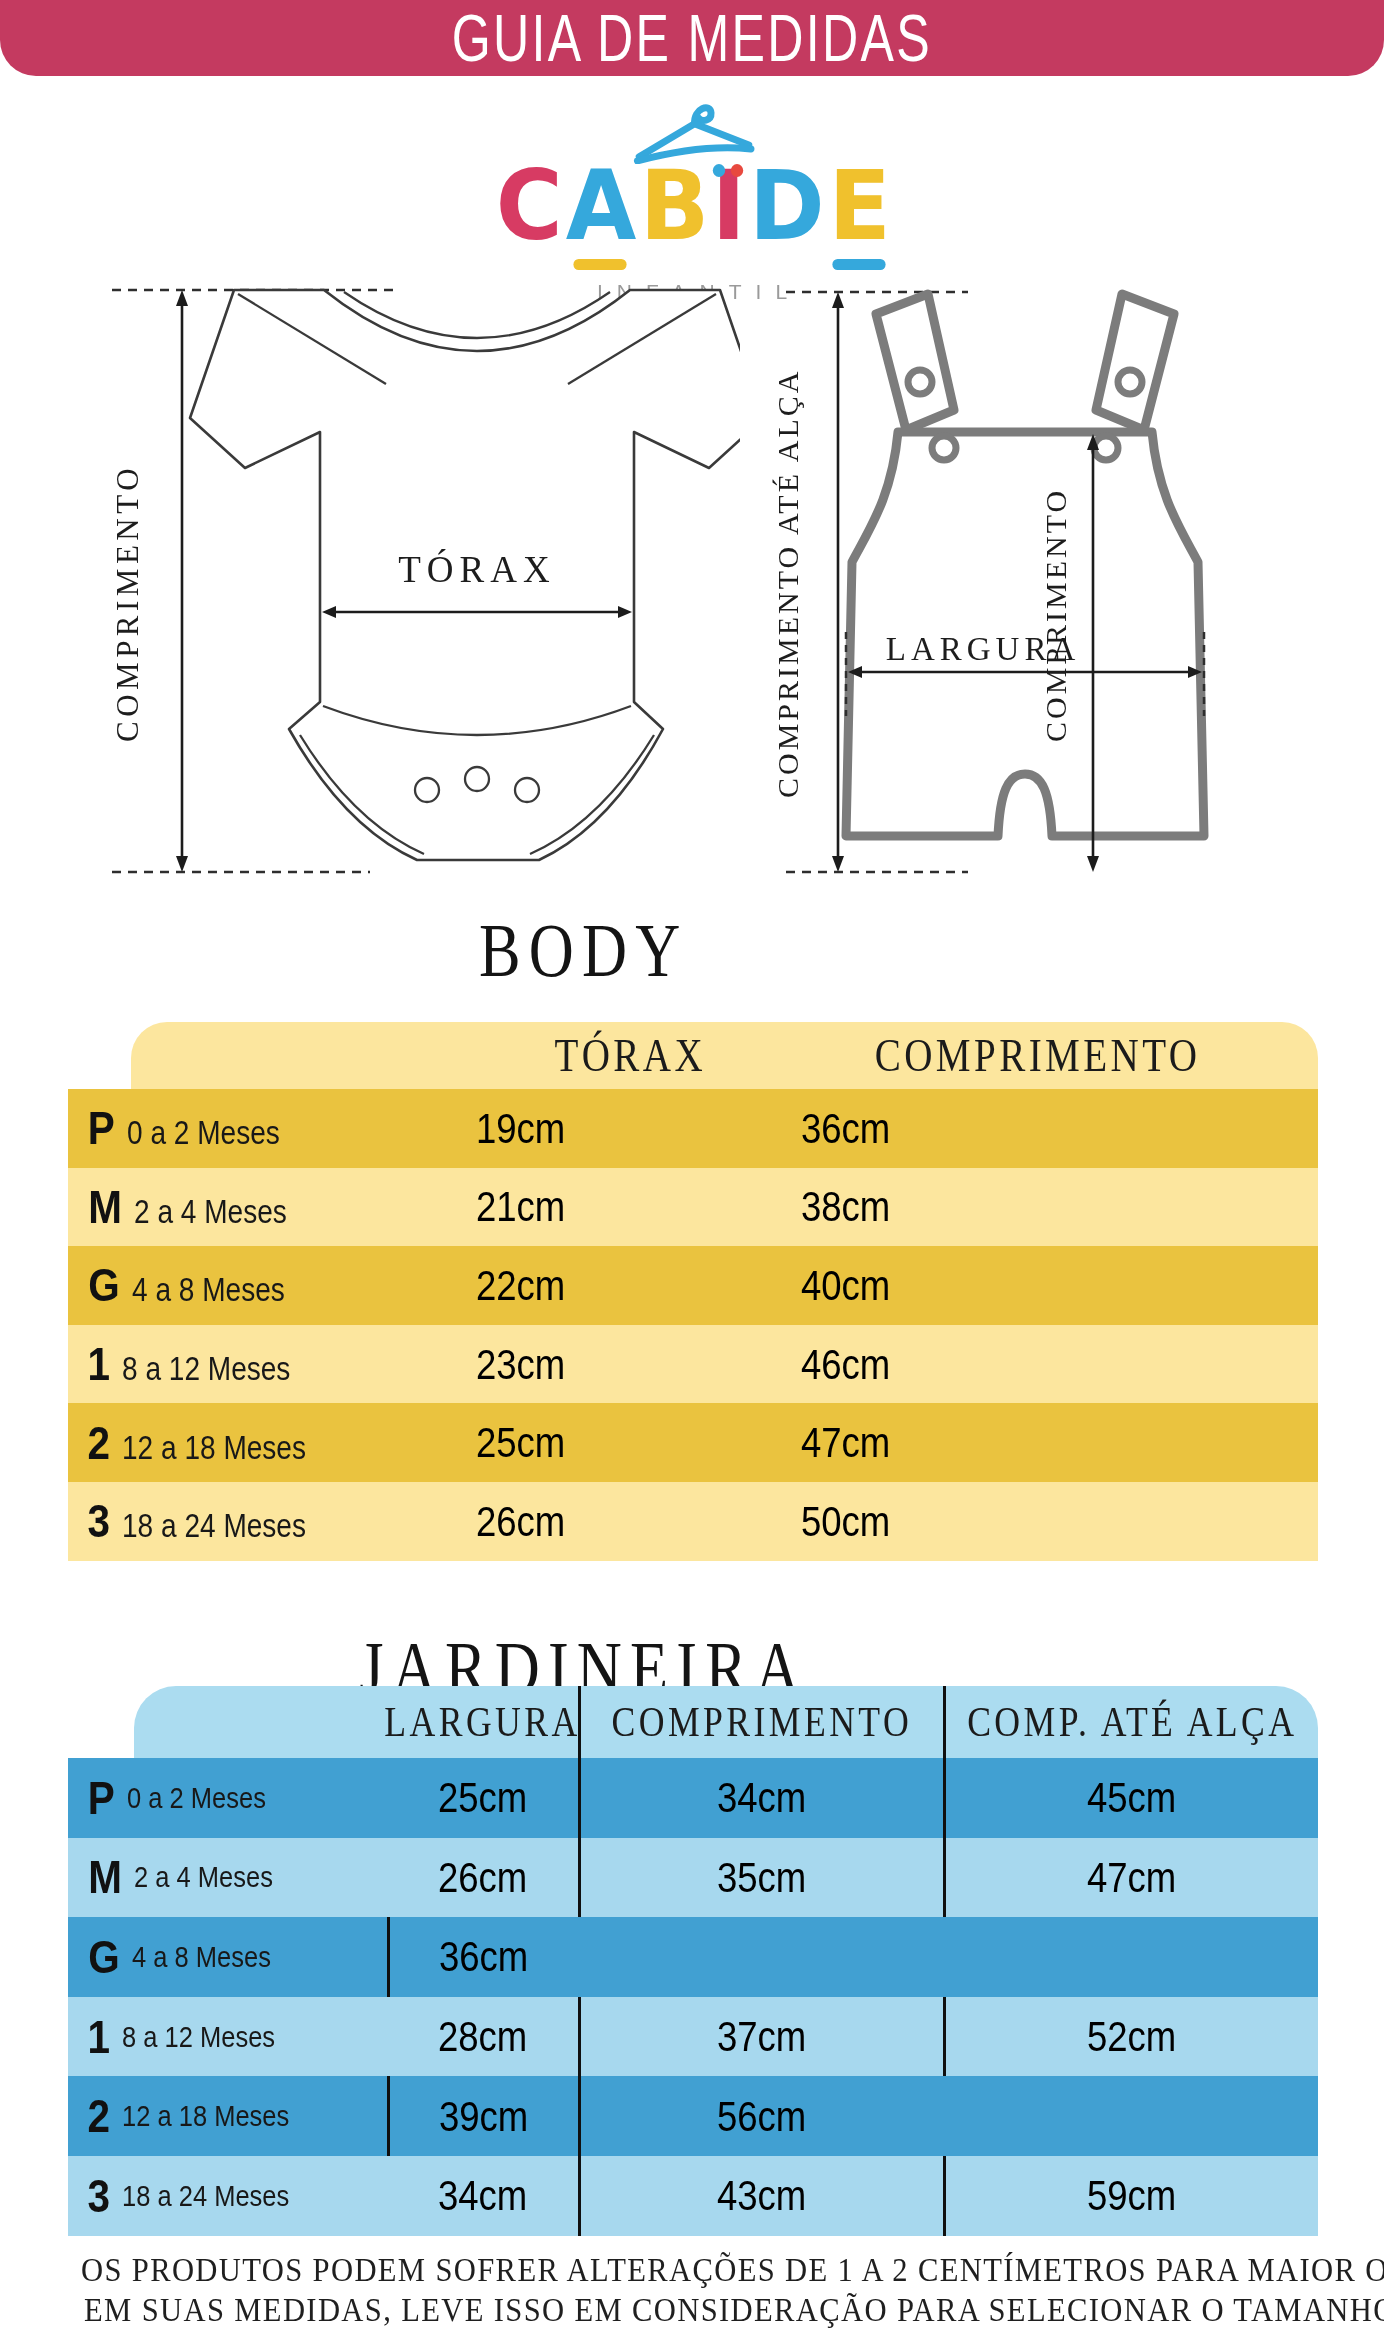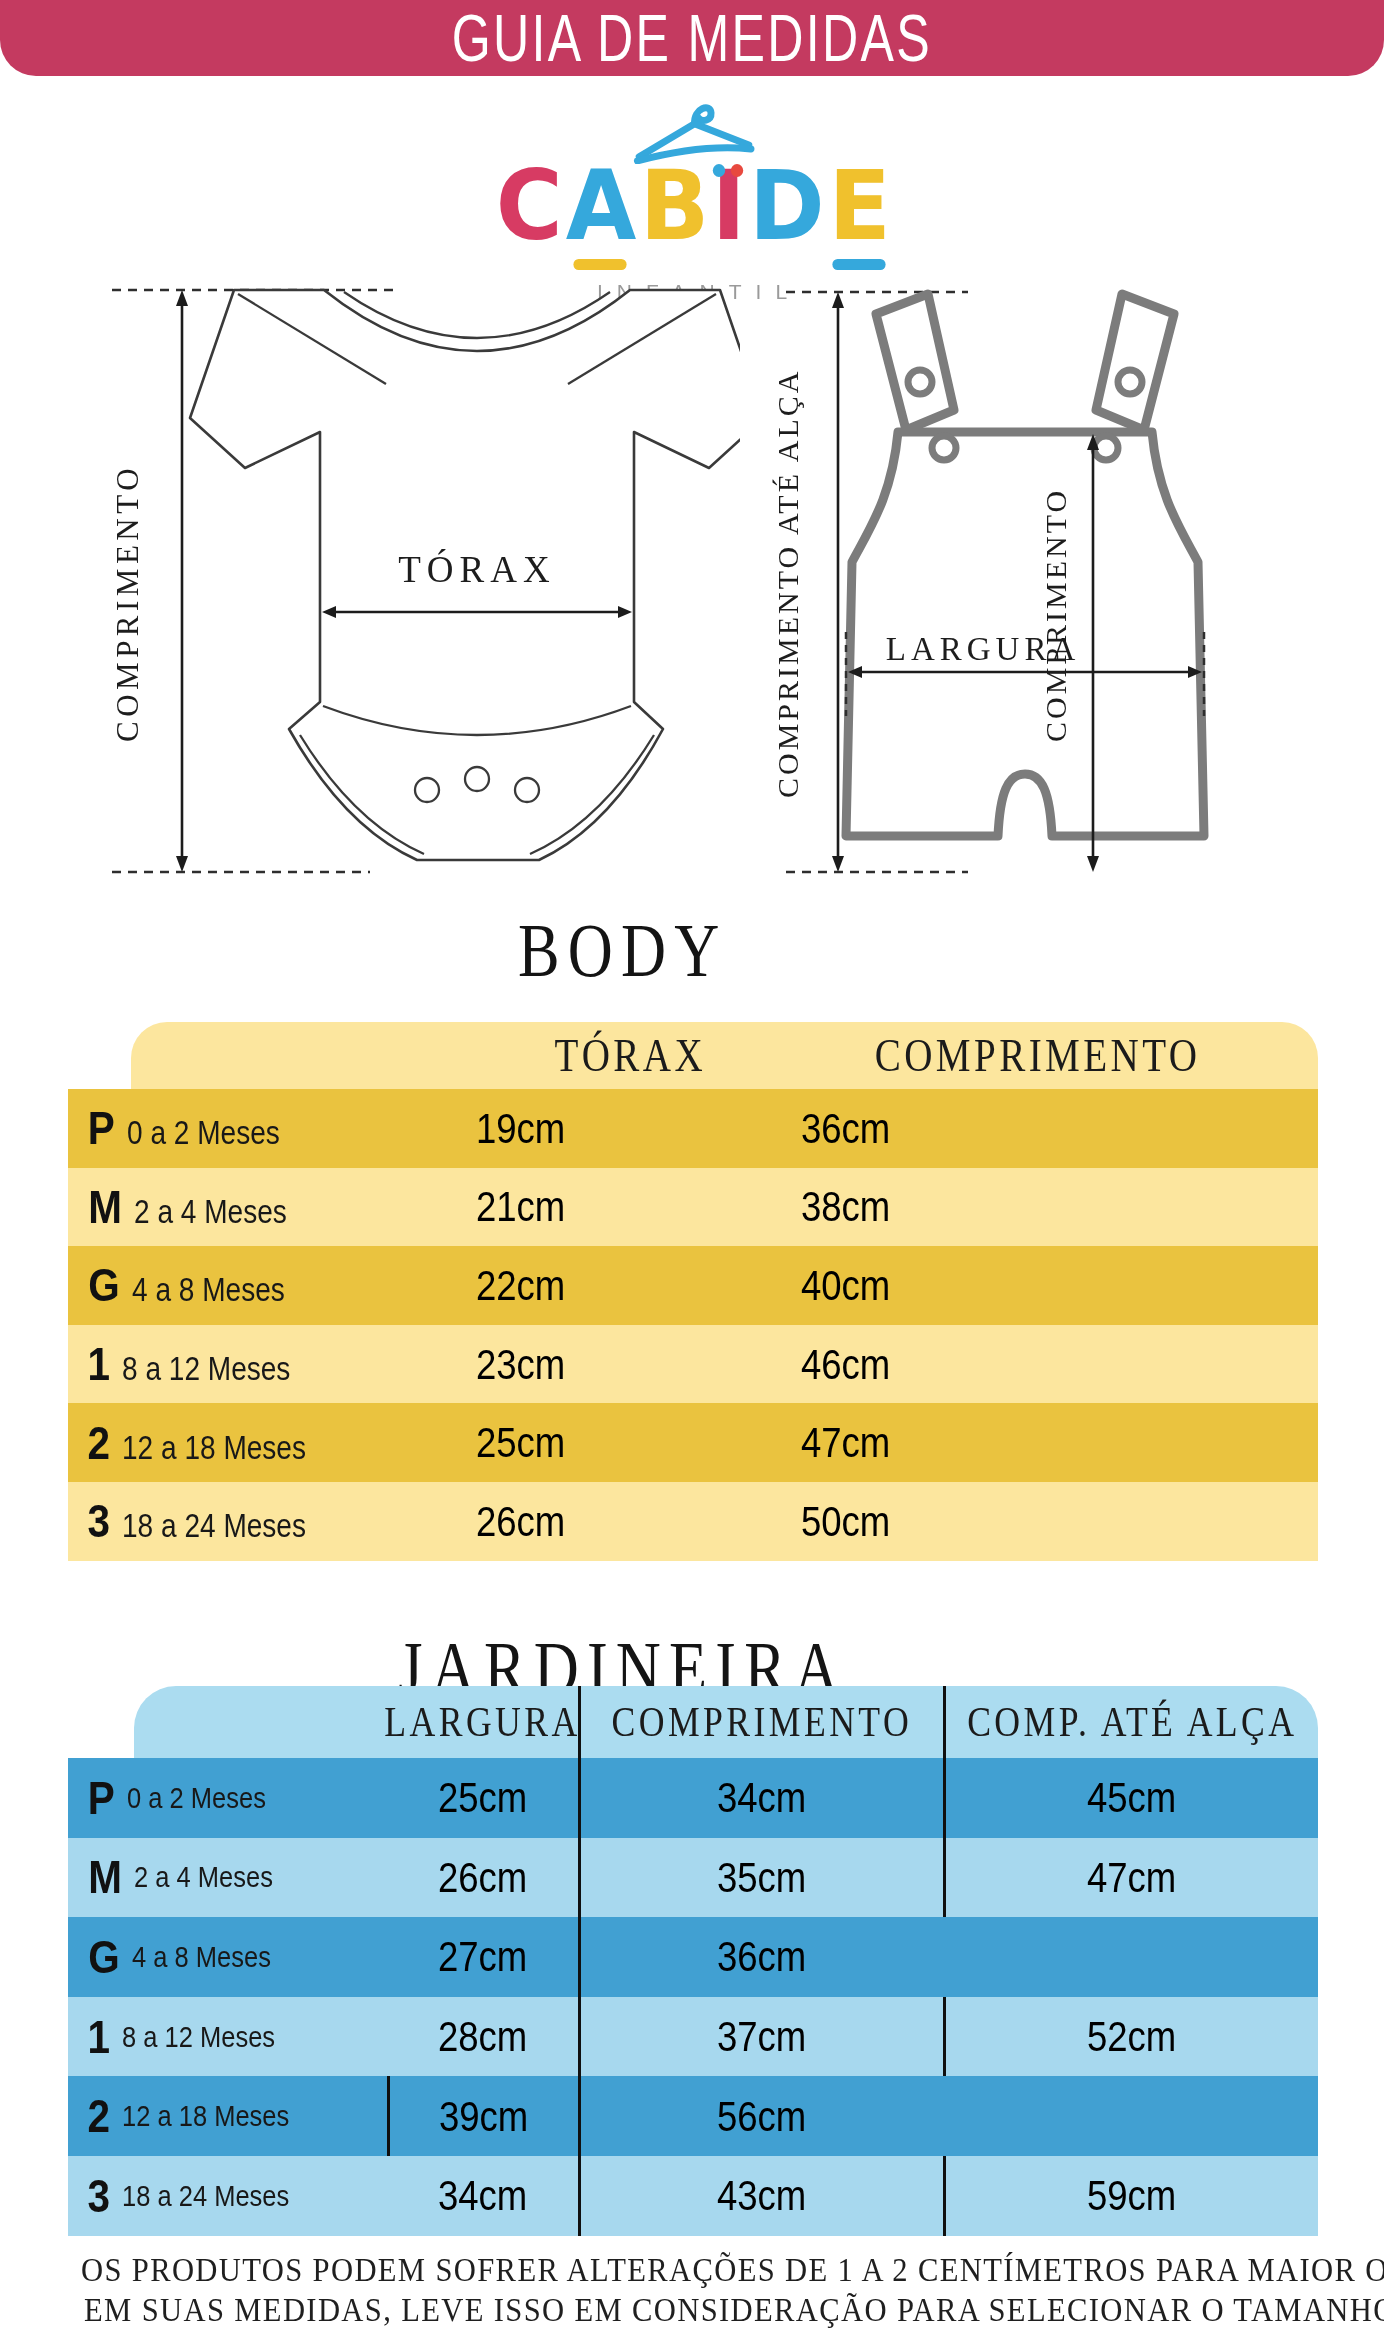--- a/index.html
+++ b/index.html
@@ -39,21 +39,21 @@
     font-family:"Liberation Sans",sans-serif;padding-left:14px;
   }
   
   .figs{position:absolute;left:0;top:280px;width:1384px;height:614px;}
   .fig1{position:absolute;left:92px;top:0;}
   .fig2{position:absolute;left:758px;top:0;}
   svg text{font-family:"Liberation Serif","DejaVu Serif",serif;fill:#1d1d1d;}
   
   .sectitle{
     position:absolute;left:0;width:1168px;text-align:center;
-    font-family:"Liberation Serif","DejaVu Serif",serif;color:#141414;padding-left:39px;
+    font-family:"Liberation Serif","DejaVu Serif",serif;color:#141414;
   }
   .sectitle span{display:inline-block;font-size:76px;letter-spacing:10px;transform:scaleX(0.82);white-space:nowrap;}
   .st-body{top:908px;height:84px;line-height:84px;}
   .st-jard{top:1578px;height:84px;line-height:84px;margin-top:48px;}
   
   .tbl{position:absolute;left:68px;width:1250px;}
   .thead{position:relative;}
   .thead-bg{position:absolute;top:0;bottom:0;right:0;}
   .thead-grid{position:absolute;inset:0;display:grid;align-items:center;}
   .hlabel{
@@ -323,23 +323,20 @@
       </div>
     <div class="val fullcell divl">
         <span>47cm</span>
       </div>
   </div>
   <div class="trow jtrow row-dblue">
     <div class="cell-size fullcell" style="justify-content:flex-start">
         <span class="szletter">G</span>
         <span class="age">4 a 8 Meses</span>
       </div>
-    <div class="val fullcell">
-        <span>27cm</span>
-      </div>
     <div class="val fullcell divl">
         <span>36cm</span>
       </div>
   </div>
   <div class="trow jtrow row-lblue">
     <div class="cell-size fullcell" style="justify-content:flex-start">
         <span class="szletter">1</span>
         <span class="age">8 a 12 Meses</span>
       </div>
     <div class="val fullcell">

